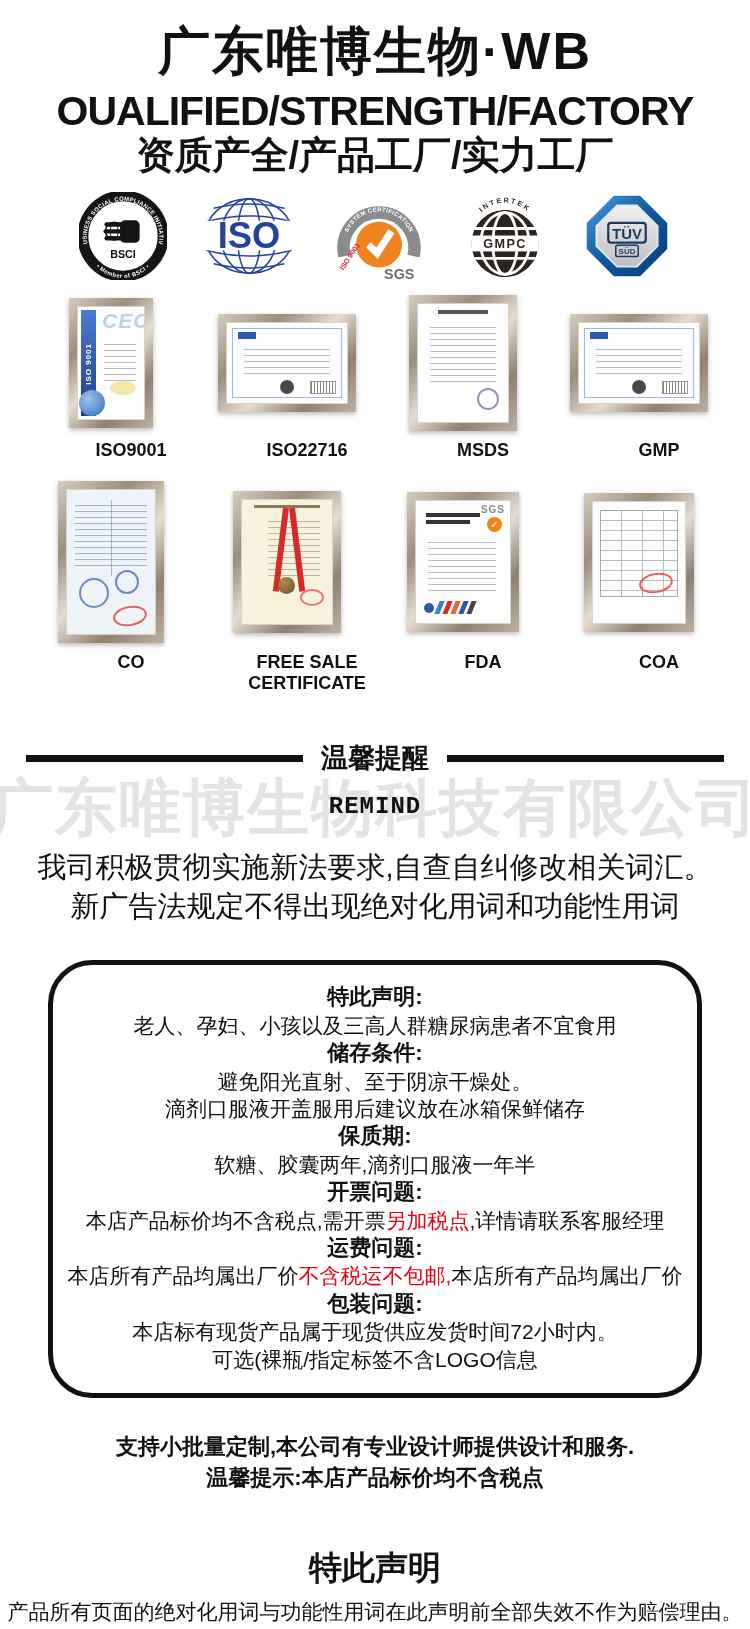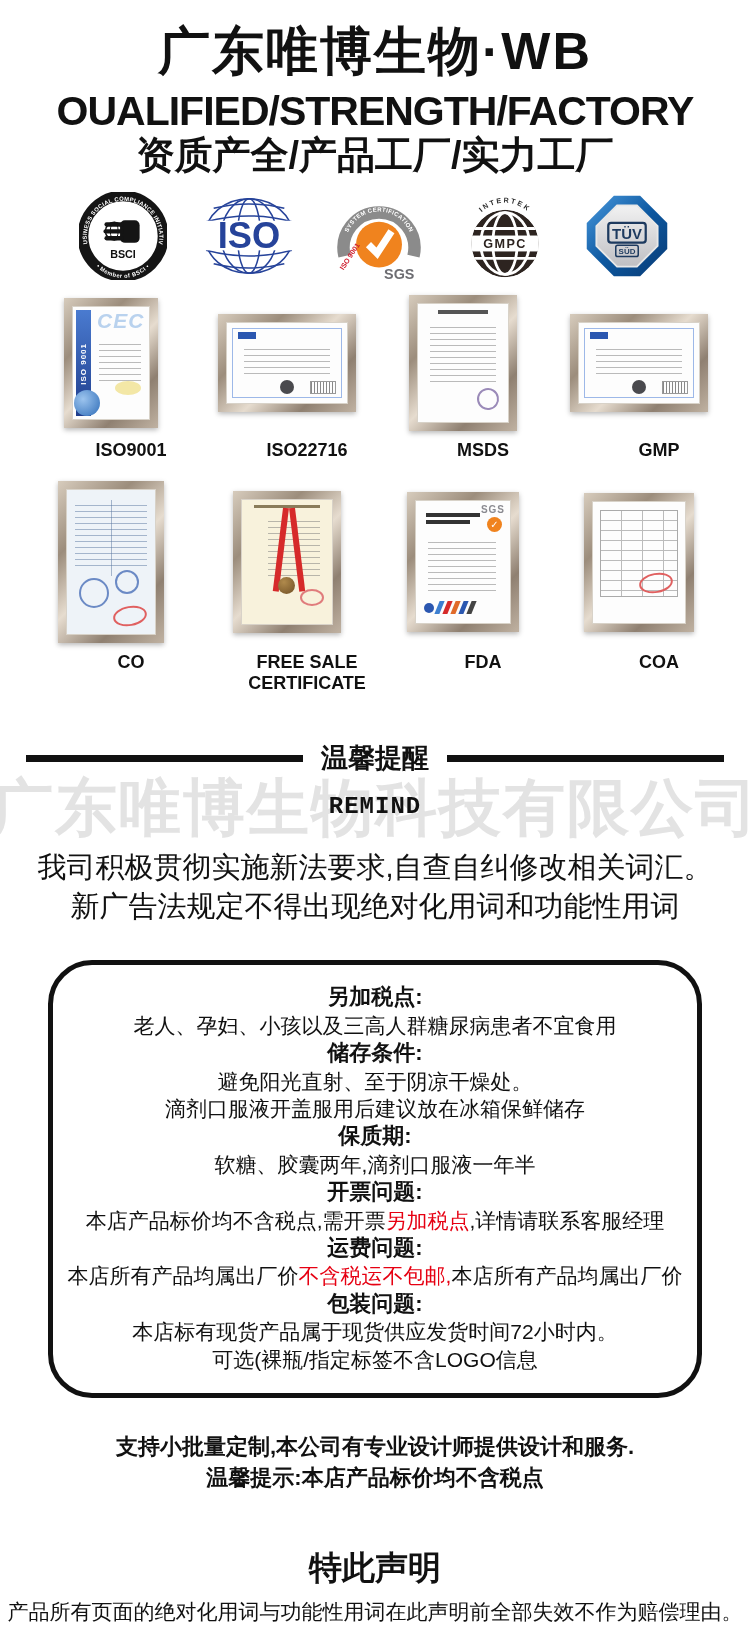--- a/index.html
+++ b/index.html
@@ -26,21 +26,21 @@
   .holder1{height:140px;display:flex;align-items:center;justify-content:center;}
   .holder2{height:166px;display:flex;align-items:center;justify-content:center;}
   .cert-label{font-size:18px;font-weight:bold;text-align:center;margin-top:7px;line-height:1.15;max-width:150px;padding-left:40px;}
   .row2{margin-top:18px;}
 
   .frame{box-sizing:border-box;padding:8px;
     background:linear-gradient(135deg,#d7ccbd 0%,#9c8d7c 28%,#e6dccf 52%,#8f8071 76%,#c0b2a2 100%);
     box-shadow:0 2px 5px rgba(0,0,0,.28);}
   .paper{position:relative;width:100%;height:100%;background:#fdfdfd;border:1px solid #d8d2c8;
     overflow:hidden;box-sizing:border-box;}
-  .c-iso9001{width:94px;height:130px;}
+  .c-iso9001{width:84px;height:130px;}
   .c-land{width:138px;height:98px;}
   .c-msds{width:108px;height:136px;}
   .c-co{width:106px;height:162px;}
   .c-freesale{width:108px;height:142px;}
   .c-fda{width:112px;height:140px;}
   .c-coa{width:110px;height:139px;}
 
   .plines{position:absolute;background-image:repeating-linear-gradient(180deg,transparent 0 5px,rgba(120,120,120,.5) 5px 6px);}
   .band-iso{position:absolute;left:3px;top:3px;bottom:3px;width:15px;background:linear-gradient(180deg,#4a7bd0,#1f3d8c);
     display:flex;align-items:center;justify-content:center;}
@@ -352,21 +352,21 @@
       </div>
       <div class="rule"></div>
     </div>
     <div class="law">
       <div>我司积极贯彻实施新法要求,自查自纠修改相关词汇。</div>
       <div>新广告法规定不得出现绝对化用词和功能性用词</div>
     </div>
   </div>
 
   <div class="notice-box">
-    <div class="nb-heading">另加税点:</div>
+    <div class="nb-heading">特此声明:</div>
     <div class="nb-line">老人、孕妇、小孩以及三高人群糖尿病患者不宜食用</div>
 
     <div class="nb-heading">储存条件:</div>
     <div class="nb-line">避免阳光直射、至于阴凉干燥处。</div>
     <div class="nb-line">滴剂口服液开盖服用后建议放在冰箱保鲜储存</div>
 
     <div class="nb-heading">保质期:</div>
     <div class="nb-line">软糖、胶囊两年,滴剂口服液一年半</div>
 
     <div class="nb-heading">开票问题:</div>

